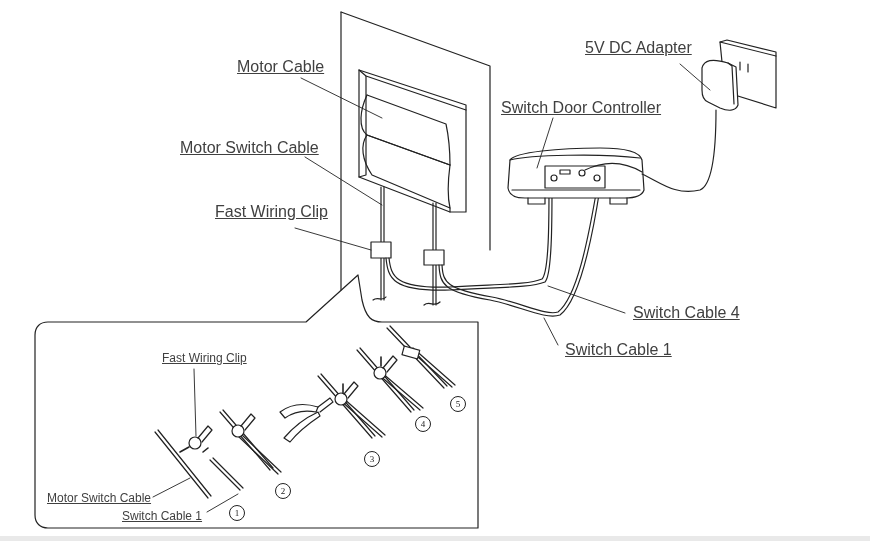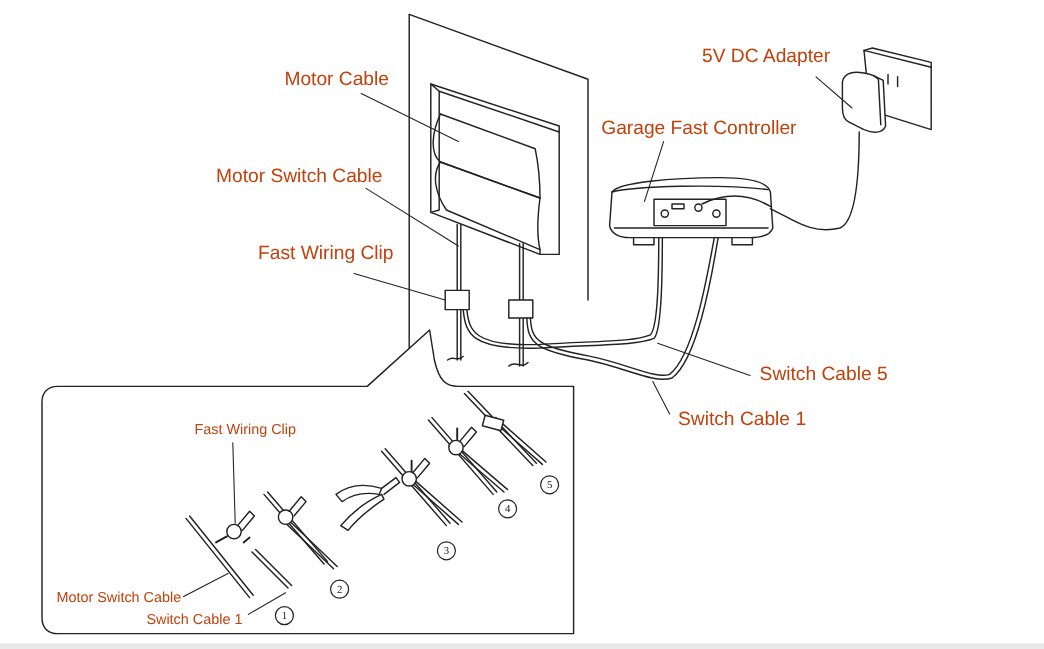--- a/index.html
+++ b/index.html
@@ -1,18 +1,18 @@
 <!DOCTYPE html>
 <html><head>
 <meta charset="utf-8">
 <style>
   html, body { margin: 0; padding: 0; background: #ffffff; }
   body { width: 870px; height: 541px; position: relative; overflow: hidden; }
   #diagram { position: absolute; left: 0; top: 0; width: 870px; height: 541px; }
-  .lbl { position: absolute; font-family: "Liberation Sans", sans-serif; color: #c2410c; white-space: nowrap; line-height: 1; }
+  .lbl { position: absolute; font-family: "Liberation Sans", sans-serif; color: #404040; white-space: nowrap; line-height: 1; text-decoration: underline; }
   .lbl-lg { font-size: 16px; }
   .lbl-sm { font-size: 12px; }
   .step { position: absolute; width: 14px; height: 14px; border: 1px solid #222; border-radius: 50%;
           font-family: "Liberation Serif", serif; font-size: 9px; line-height: 14px; text-align: center; color: #222; background: #fff; }
   .bottom-bar { position: absolute; left: 0; top: 536px; width: 870px; height: 5px; background: #e9e9e9; }
 </style>
 </head>
 <body>
 
 <svg id="diagram" viewBox="0 0 870 541" xmlns="http://www.w3.org/2000/svg">
@@ -142,22 +142,22 @@
       <path d="M153 497 L190 478"></path>
       <path d="M207 512 L238 494"></path>
     </g>
   </g>
 </svg>
 
 <div class="lbl lbl-lg" style="left:237px;top:59px">Motor Cable</div>
 <div class="lbl lbl-lg" style="left:180px;top:140px">Motor Switch Cable</div>
 <div class="lbl lbl-lg" style="left:215px;top:204px">Fast Wiring Clip</div>
 <div class="lbl lbl-lg" style="left:585px;top:40px">5V DC Adapter</div>
-<div class="lbl lbl-lg" style="left:501px;top:100px">Garage Fast Controller</div>
-<div class="lbl lbl-lg" style="left:633px;top:305px">Switch Cable 5</div>
+<div class="lbl lbl-lg" style="left:501px;top:100px">Switch Door Controller</div>
+<div class="lbl lbl-lg" style="left:633px;top:305px">Switch Cable 4</div>
 <div class="lbl lbl-lg" style="left:565px;top:342px">Switch Cable 1</div>
 
 <div class="lbl lbl-sm" style="left:162px;top:352px">Fast Wiring Clip</div>
 <div class="lbl lbl-sm" style="left:47px;top:492px">Motor Switch Cable</div>
 <div class="lbl lbl-sm" style="left:122px;top:510px">Switch Cable 1</div>
 
 <div class="step" style="left:229px;top:505px">1</div>
 <div class="step" style="left:275px;top:483px">2</div>
 <div class="step" style="left:364px;top:451px">3</div>
 <div class="step" style="left:415px;top:416px">4</div>

